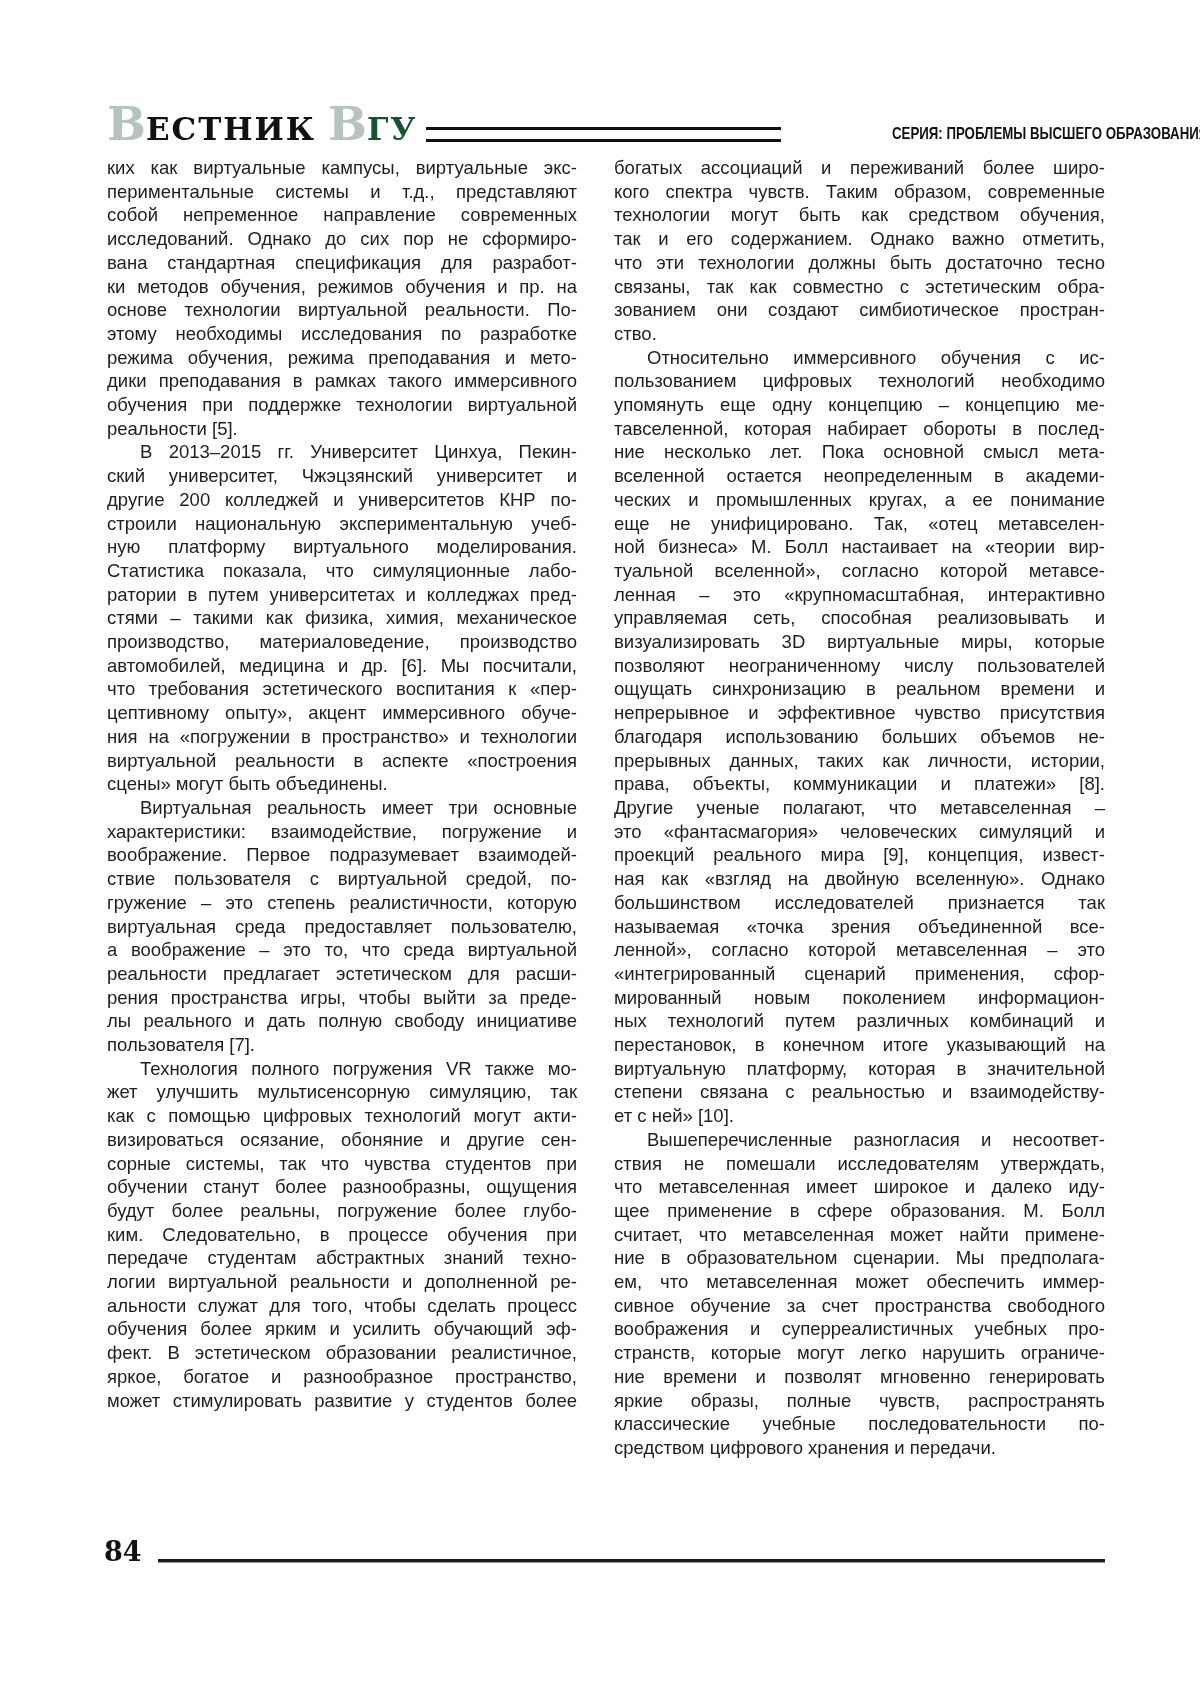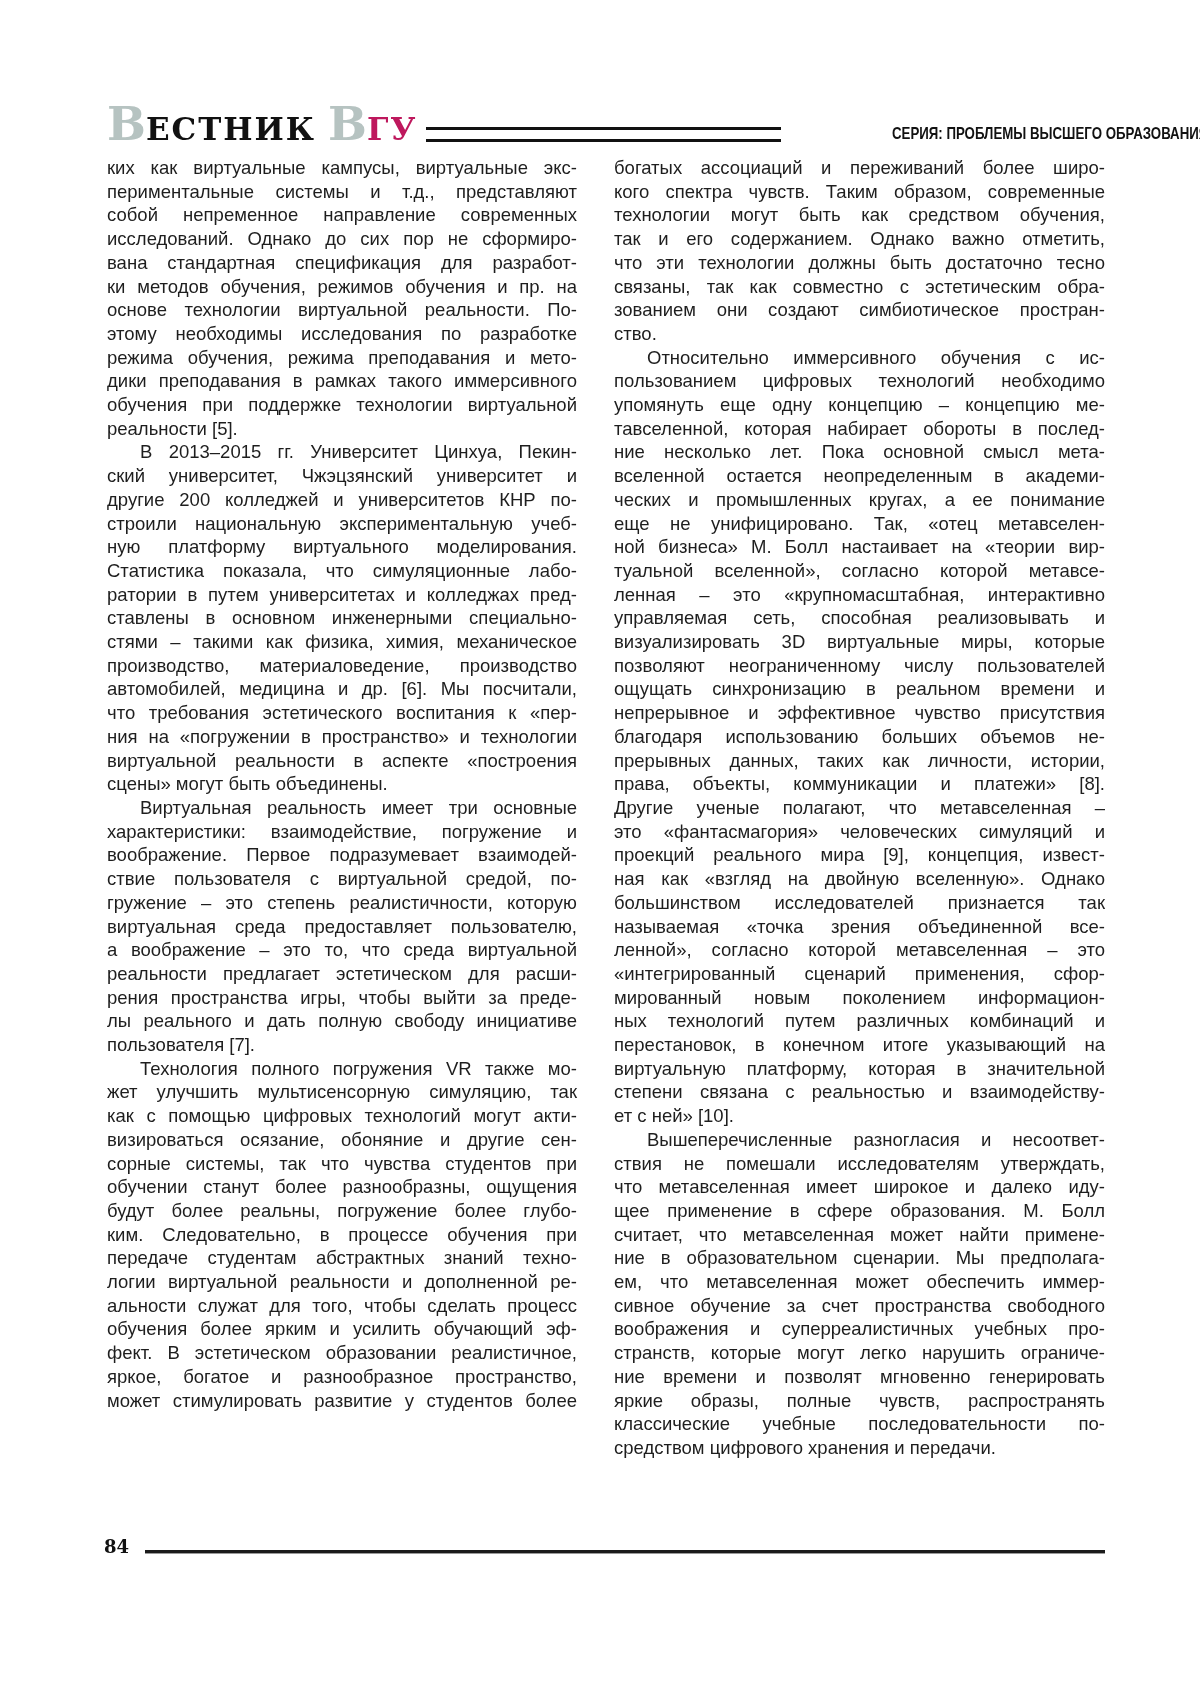--- a/index.html
+++ b/index.html
@@ -38,31 +38,31 @@
     font-size:18.5px; line-height:23.7px; color:#1e1e1e;
     text-align:justify; text-align-last:justify; white-space:normal;
   }
   .line.plast  { text-align-last:left; }
   .line.indent { text-indent:33px; }
   
   .footer {
     position:absolute; left:104px; right:95px; top:1538px;
     display:flex; align-items:flex-end;
   }
-  .pageno { font-family:"DejaVu Serif", serif; font-weight:bold; font-size:18px; line-height:1; color:#111; }
+  .pageno { font-family:"DejaVu Serif", serif; font-weight:bold; font-size:27px; line-height:1; color:#111; }
   .footrule { flex:1; height:3px; background:#1b1b1b; margin:0 0 3px 16px; box-shadow:0 1px 0 #9a9a9a; }
 </style>
 </head>
 <body>
 
 <div class="page">
 
   <div class="header">
     <div class="logo">
-      <span class="big light" style="color: rgb(182, 195, 193);">В</span><span class="small dark">ЕСТНИК</span><span class="sp"></span><span class="big light" style="color: rgb(182, 195, 193);">В</span><span class="small light" style="color: #be185d;">ГУ</span>
+      <span class="big light" style="color: rgb(182, 195, 193);">В</span><span class="small dark">ЕСТНИК</span><span class="sp"></span><span class="big light" style="color: rgb(182, 195, 193);">В</span><span class="small light" style="color: #14532d;">ГУ</span>
     </div>
     <div class="rule2"></div>
     <div class="series-box">
       <span class="series">СЕРИЯ: ПРОБЛЕМЫ ВЫСШЕГО ОБРАЗОВАНИЯ. 2025. № 2</span>
     </div>
   </div>
 
   <div class="content">
     <div class="col col-left">
         <div>
@@ -80,25 +80,25 @@
           <div class="line plast">реальности [5].</div>
         </div>
         <div>
           <div class="line indent">В 2013–2015 гг. Университет Цинхуа, Пекин-</div>
           <div class="line">ский университет, Чжэцзянский университет и</div>
           <div class="line">другие 200 колледжей и университетов КНР по-</div>
           <div class="line">строили национальную экспериментальную учеб-</div>
           <div class="line">ную платформу виртуального моделирования.</div>
           <div class="line">Статистика показала, что симуляционные лабо-</div>
           <div class="line">ратории в путем университетах и колледжах пред-</div>
-          <div class="line">ставлены в основном инженерными специально-</div>
           <div class="line">стями – такими как физика, химия, механическое</div>
           <div class="line">производство, материаловедение, производство</div>
           <div class="line">автомобилей, медицина и др. [6]. Мы посчитали,</div>
           <div class="line">что требования эстетического воспитания к «пер-</div>
+          <div class="line">цептивному опыту», акцент иммерсивного обуче-</div>
           <div class="line">ния на «погружении в пространство» и технологии</div>
           <div class="line">виртуальной реальности в аспекте «построения</div>
           <div class="line plast">сцены» могут быть объединены.</div>
         </div>
         <div>
           <div class="line indent">Виртуальная реальность имеет три основные</div>
           <div class="line">характеристики: взаимодействие, погружение и</div>
           <div class="line">воображение. Первое подразумевает взаимодей-</div>
           <div class="line">ствие пользователя с виртуальной средой, по-</div>
           <div class="line">гружение – это степень реалистичности, которую</div>

